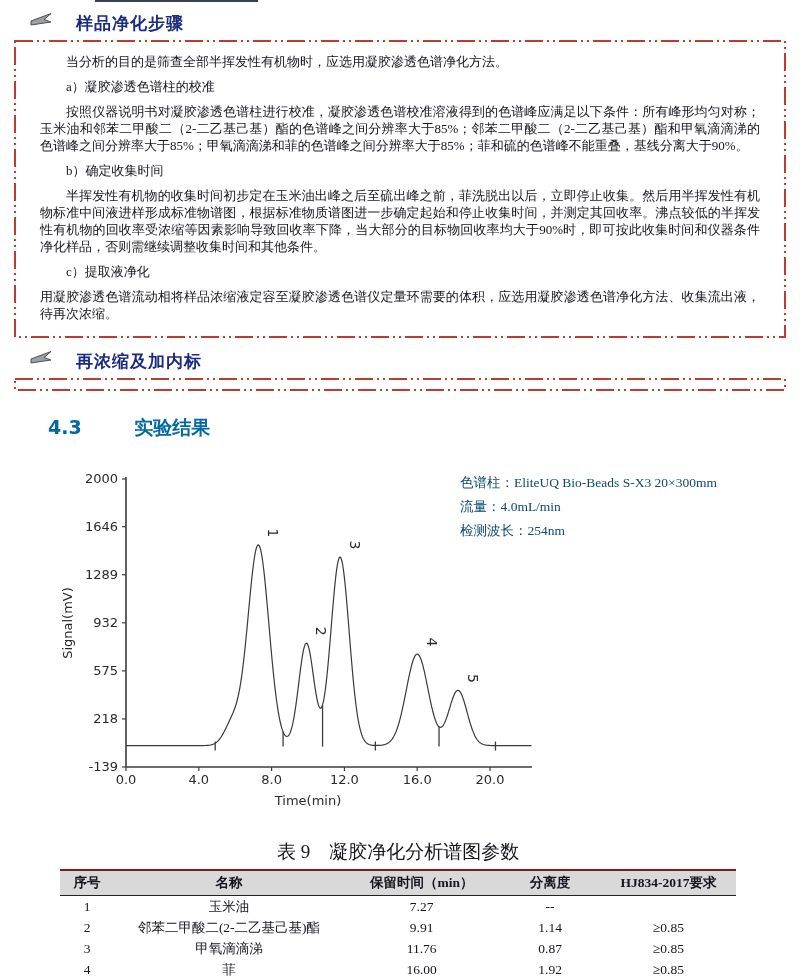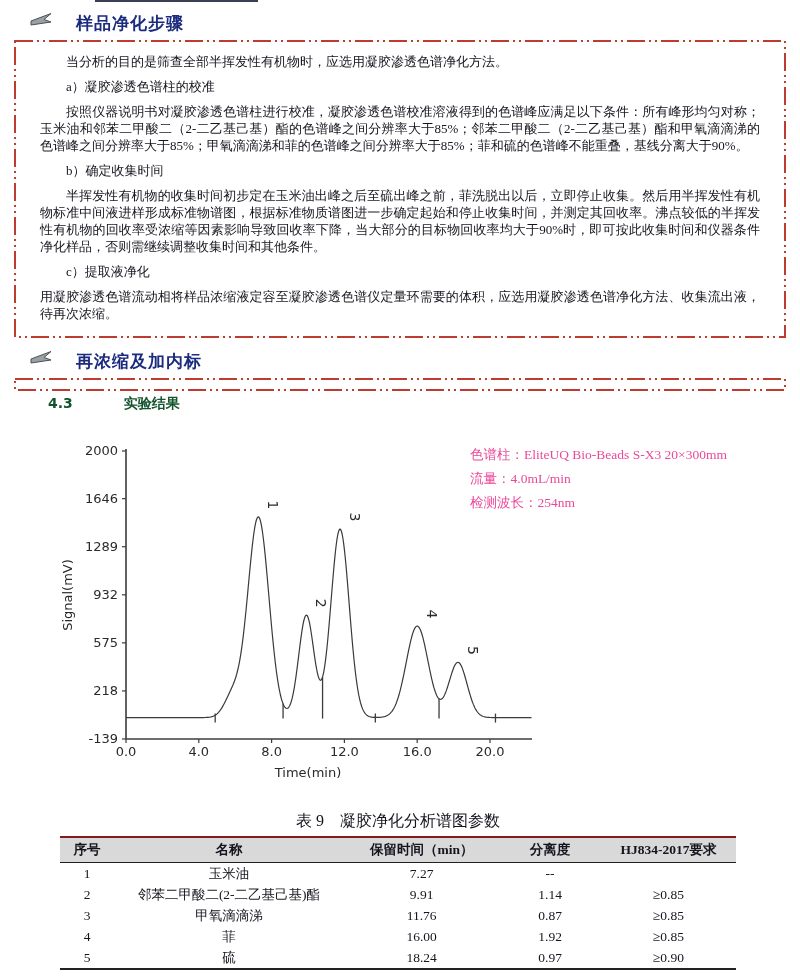--- a/index.html
+++ b/index.html
@@ -17,29 +17,29 @@
     font-weight:bold;font-size:17px;color:#1b2b7d;letter-spacing:1px;
   }
   
   .dashed-box{position:relative;margin:2px 14px 0 14px;padding:5px 18px 8px 18px;}
   .dashed-box svg.box-border{position:absolute;inset:0;width:100%;height:100%;pointer-events:none;}
   .dashed-box svg.box-border rect{x:1px;y:1px;width:calc(100% - 2px);height:calc(100% - 2px);
     fill:none;stroke:#bf3b2f;stroke-width:2;stroke-dasharray:18 4 2 4 2 4;}
   .dashed-box p{margin:8px;font-size:13px;line-height:17px;text-align:justify;}
   .indent{text-indent:2em;}
   
-  .h43{margin:4px 0 0 48px;font-family:"DejaVu Sans","Liberation Sans",sans-serif;
-    font-weight:bold;font-size:14px;color:#14532d;}
+  .h43{margin:24px 0 0 48px;font-family:"DejaVu Sans","Liberation Sans",sans-serif;
+    font-weight:bold;font-size:19px;color:#0369a1;}
   .h43 .num{margin-right:46px;}
   
   .chart-block{position:relative;height:368px;margin-top:24px;}
   .chart-block svg.plot{position:absolute;left:58px;top:0;}
-  .conditions{position:absolute;left:470px;top:6px;font-size:13.5px;line-height:24px;color:#ec4899;}
-  
-  .tbl-caption{width:676px;margin:6px 0 4px 60px;text-align:center;font-size:16px;color:#15151f;}
+  .conditions{position:absolute;left:460px;top:6px;font-size:13.5px;line-height:24px;color:#0c4a6e;}
+  
+  .tbl-caption{width:676px;margin:6px 0 4px 60px;text-align:center;font-size:19px;color:#15151f;}
   table.params{width:676px;margin-left:60px;border-collapse:collapse;
     border-top:2px solid #7f1d1d;border-bottom:2px solid #222;font-size:13.5px;}
   table.params thead tr{background:#d9d9d9;border-bottom:1.5px solid #222;}
   table.params th{font-weight:bold;padding:3px 2px;}
   table.params td{padding:1.5px 2px;text-align:center;}
   table.params th{text-align:center;}
   .closing{margin:12px 30px 0 30px;font-size:14.5px;line-height:26px;text-align:justify;}
   .c-seq{width:8%;} .c-name{width:34%;} .c-rt{width:23%;} .c-res{width:15%;} .c-req{width:20%;}
 </style>
 </head>

